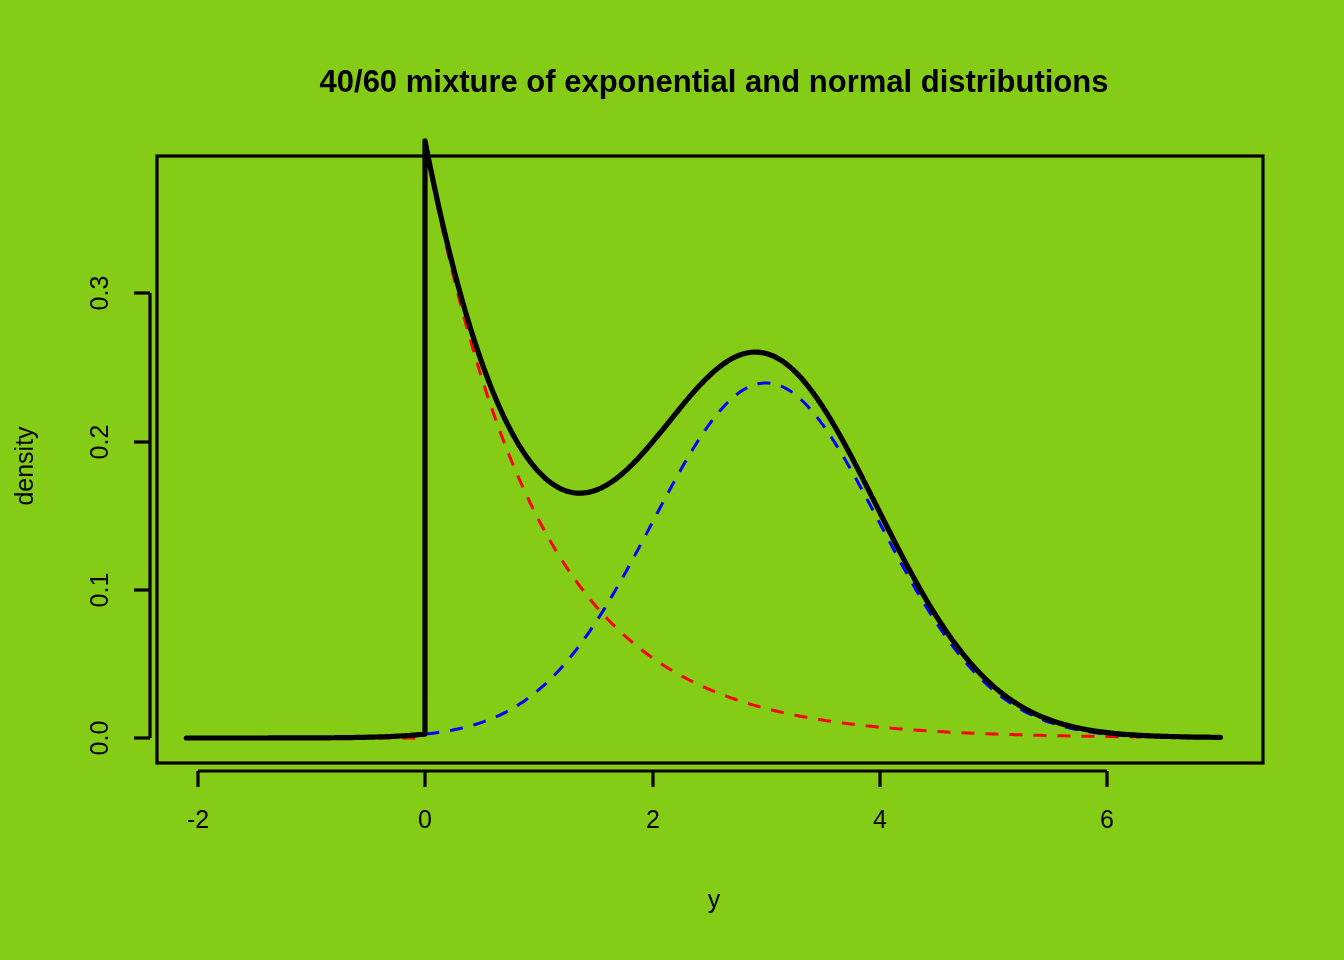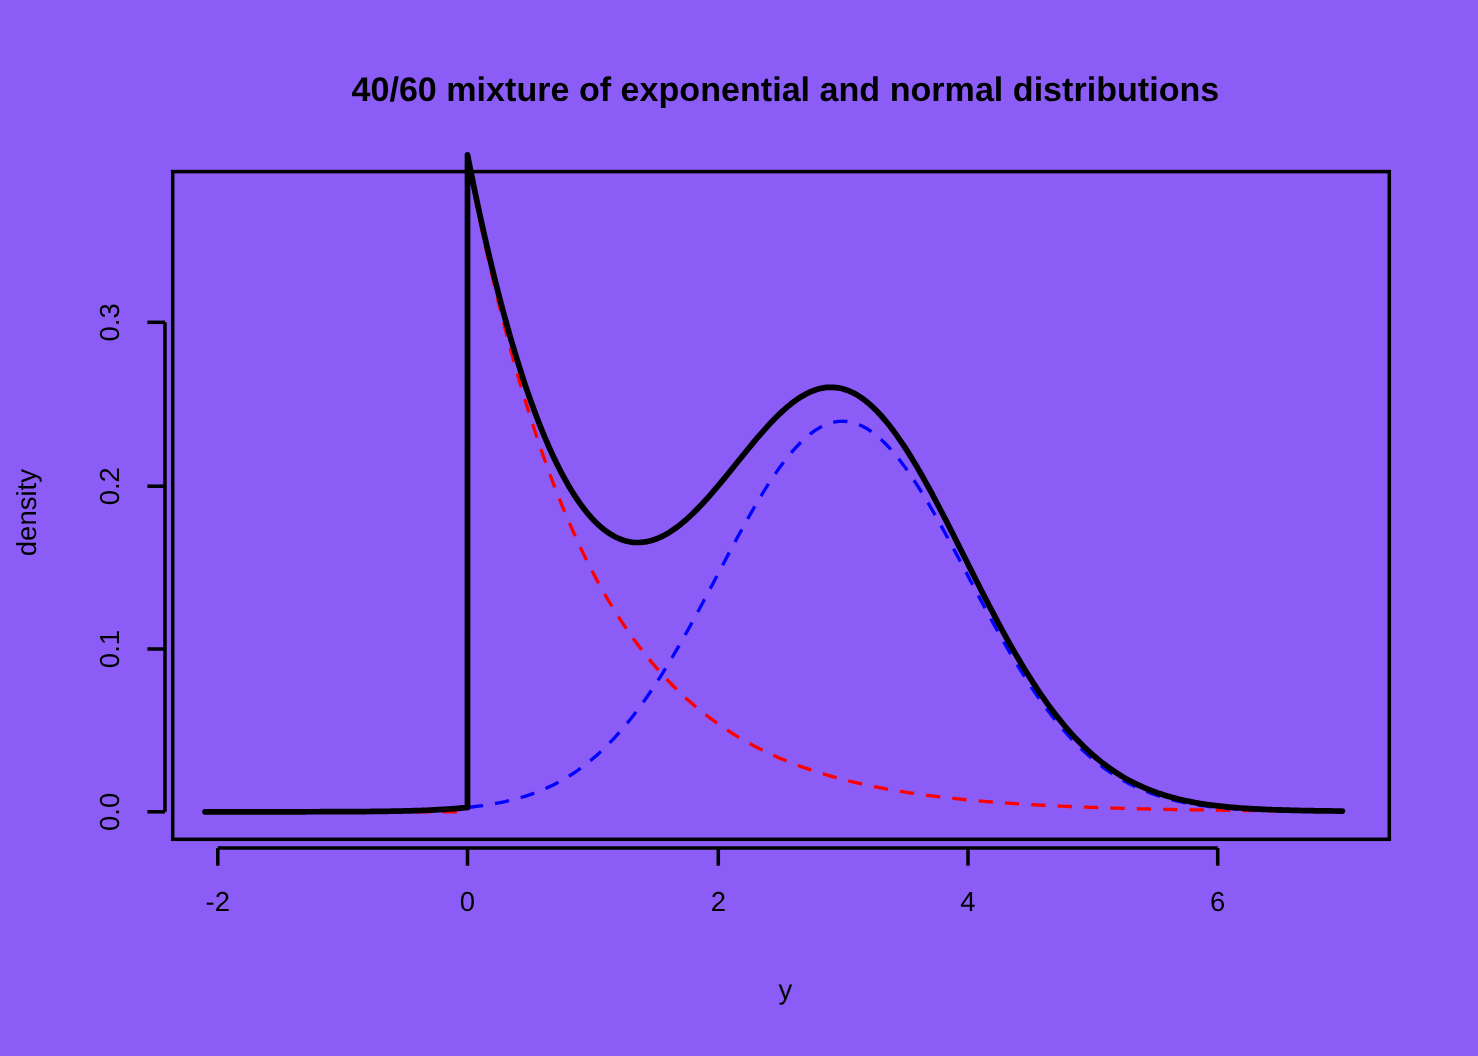--- a/index.html
+++ b/index.html
@@ -4,21 +4,21 @@
 <style>
   html, body {
     margin: 0;
     padding: 0;
     background: #ffffff;
   }
   #page {
     position: relative;
     width: 1344px;
     height: 960px;
-    background: #8b5cf6;
+    background: #84cc16;
     font-family: "Liberation Sans", sans-serif;
     overflow: hidden;
   }
   #plot-svg {
     position: absolute;
     left: 0;
     top: 0;
     width: 1344px;
     height: 960px;
     display: block;

